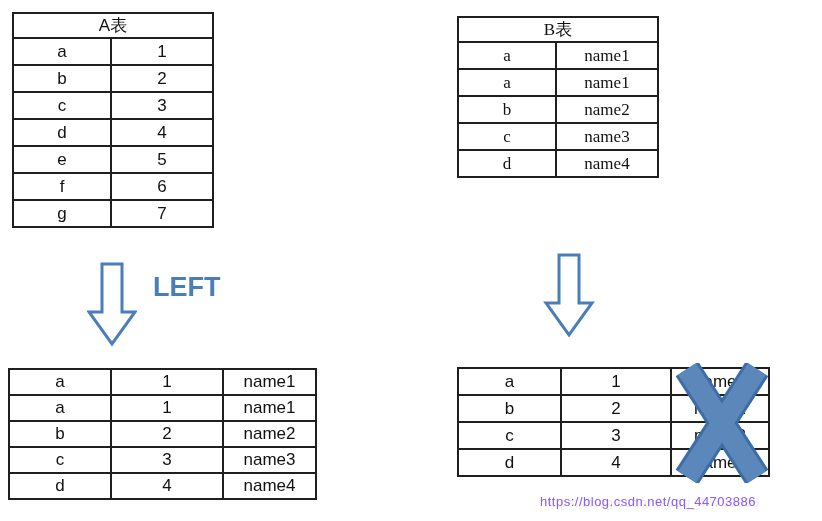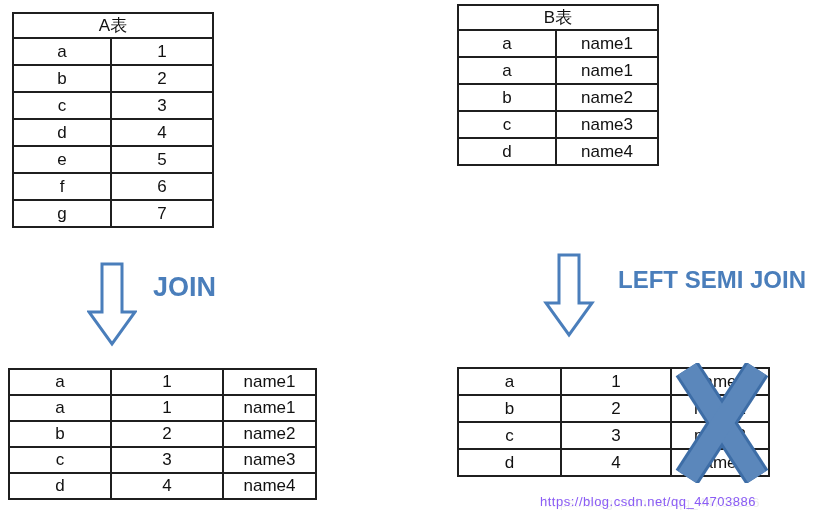--- a/index.html
+++ b/index.html
@@ -30,21 +30,21 @@
     color: #111111;
     font-weight: normal;
     padding: 0;
     overflow: hidden;
     white-space: nowrap;
   }
   table.dtable th { height: 24px; }
   table.dtable td { height: 27px; }
 
   #table-a { left: 12px;  top: 12px;  width: 200px; }
-  #table-b { left: 457px; top: 4px;  width: 200px; }
+  #table-b { left: 457px; top: 16px;  width: 200px; font-family: Liberation Serif, serif; }
   #table-a col.c0, #table-b col.c0 { width: 98px; }
   #table-a col.c1, #table-b col.c1 { width: 102px; }
 
   #result-join { left: 8px; top: 368px; width: 307px; }
   #result-join col.c0 { width: 102px; }
   #result-join col.c1 { width: 112px; }
   #result-join col.c2 { width: 93px; }
   #result-join td { height: 26px; }
 
   #result-lsj { left: 457px; top: 367px; width: 311px; }
@@ -163,28 +163,27 @@
           <td>name4</td>
         </tr>
       </tbody>
   </table>
 
   <div class="arrow" id="arrow-join">
     <svg width="50" height="85" viewBox="0 0 50 85">
       <polygon points="15,2 35,2 35,50 48,50 25,82 2,50 15,50" fill="#ffffff" stroke="#4a7ebb" stroke-width="3" stroke-linejoin="miter"></polygon>
     </svg>
   </div>
-  <div class="op-label" id="join-label">JOIN</div>
+  <div class="op-label" id="join-label">LEFT</div>
 
   <div class="arrow" id="arrow-lsj">
     <svg width="52" height="85" viewBox="0 0 50 85">
       <polygon points="15,2 35,2 35,50 48,50 25,82 2,50 15,50" fill="#ffffff" stroke="#4a7ebb" stroke-width="3" stroke-linejoin="miter"></polygon>
     </svg>
   </div>
-  <div class="op-label" id="lsj-label">LEFT SEMI JOIN</div>
 
   <table class="dtable" id="result-join">
     <colgroup>
         <col class="c0">
         <col class="c1">
         <col class="c2">
       </colgroup>
     <tbody>
         <tr>
           <td>a</td>

